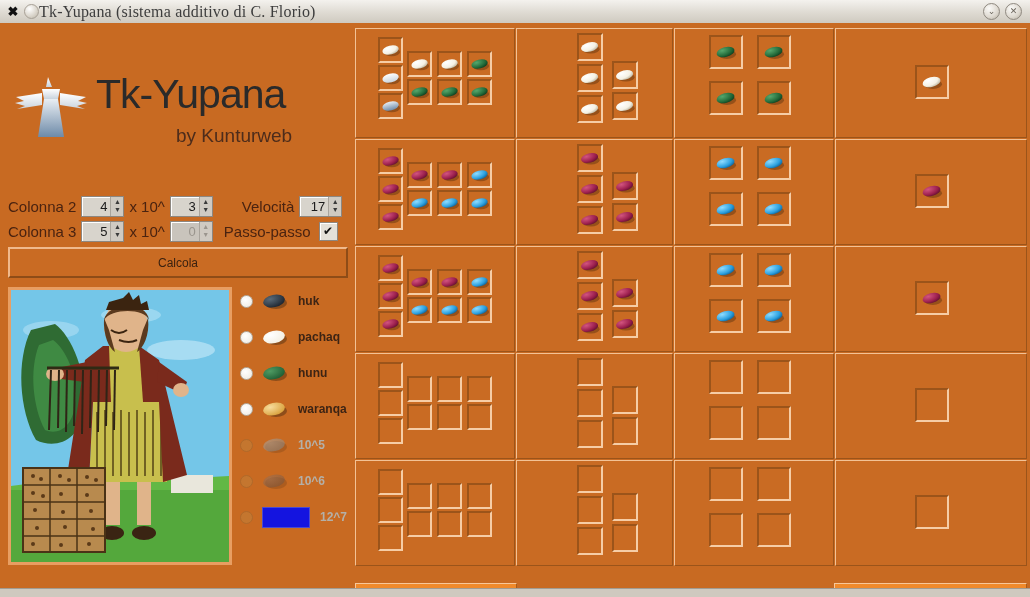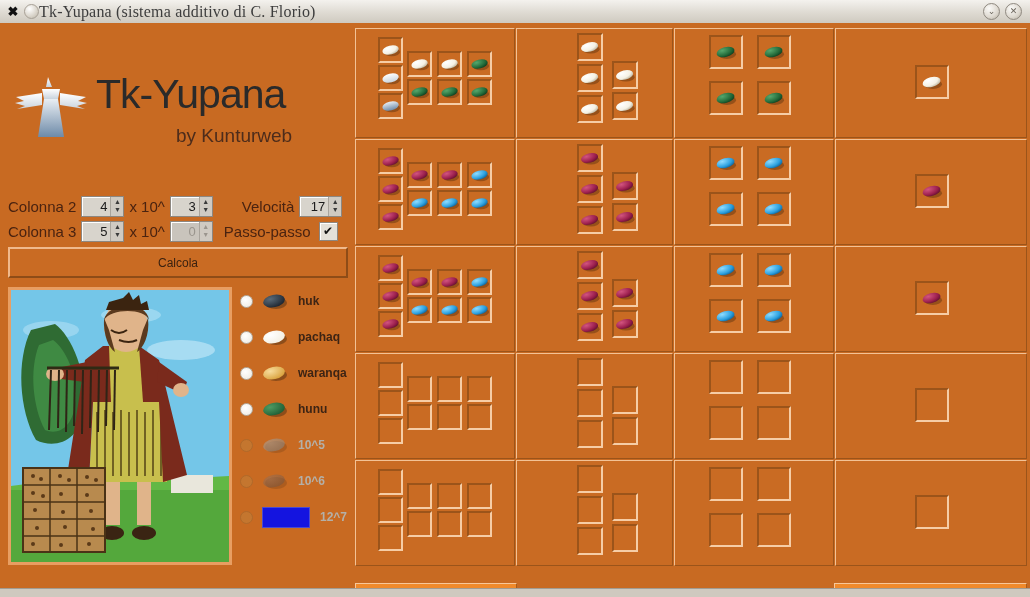--- a/index.html
+++ b/index.html
@@ -356,43 +356,43 @@
               </defs>
               <ellipse cx="14" cy="10" rx="11" ry="6" fill="#5c3414" opacity=".55"></ellipse>
               <ellipse cx="12" cy="8" rx="11" ry="6.2" fill="url(#lg1)" transform="rotate(-12 12 8)"></ellipse>
             </svg>
             <span class="lname">pachaq</span>
           </div>
           <div class="lrow">
             <div class="radio"></div>
             <svg class="bean-ic" viewBox="0 0 26 16">
               <defs>
+                <radialGradient id="lg4" cx="35%" cy="30%" r="75%">
+                  <stop offset="0" stop-color="#4e9a62"></stop>
+                  <stop offset="1" stop-color="#1f5e34"></stop>
+                </radialGradient>
+              </defs>
+              <ellipse cx="14" cy="10" rx="11" ry="6" fill="#5c3414" opacity=".55"></ellipse>
+              <ellipse cx="12" cy="8" rx="11" ry="6.2" fill="url(#lg4)" transform="rotate(-12 12 8)"></ellipse>
+            </svg>
+            <span class="lname">hunu</span>
+          </div>
+          <div class="lrow">
+            <div class="radio"></div>
+            <svg class="bean-ic" viewBox="0 0 26 16">
+              <defs>
                 <radialGradient id="lg3" cx="35%" cy="30%" r="75%">
                   <stop offset="0" stop-color="#f7dc9c"></stop>
                   <stop offset="1" stop-color="#d9a13c"></stop>
                 </radialGradient>
               </defs>
               <ellipse cx="14" cy="10" rx="11" ry="6" fill="#5c3414" opacity=".55"></ellipse>
               <ellipse cx="12" cy="8" rx="11" ry="6.2" fill="url(#lg3)" transform="rotate(-12 12 8)"></ellipse>
             </svg>
             <span class="lname">waranqa</span>
-          </div>
-          <div class="lrow">
-            <div class="radio"></div>
-            <svg class="bean-ic" viewBox="0 0 26 16">
-              <defs>
-                <radialGradient id="lg4" cx="35%" cy="30%" r="75%">
-                  <stop offset="0" stop-color="#4e9a62"></stop>
-                  <stop offset="1" stop-color="#1f5e34"></stop>
-                </radialGradient>
-              </defs>
-              <ellipse cx="14" cy="10" rx="11" ry="6" fill="#5c3414" opacity=".55"></ellipse>
-              <ellipse cx="12" cy="8" rx="11" ry="6.2" fill="url(#lg4)" transform="rotate(-12 12 8)"></ellipse>
-            </svg>
-            <span class="lname">hunu</span>
           </div>
           <div class="lrow dim">
             <div class="radio dim"></div>
             <svg class="bean-ic" viewBox="0 0 26 16">
               <defs>
                 <radialGradient id="lg5" cx="35%" cy="30%" r="75%">
                   <stop offset="0" stop-color="#a9b8bf"></stop>
                   <stop offset="1" stop-color="#7f9099"></stop>
                 </radialGradient>
               </defs>

